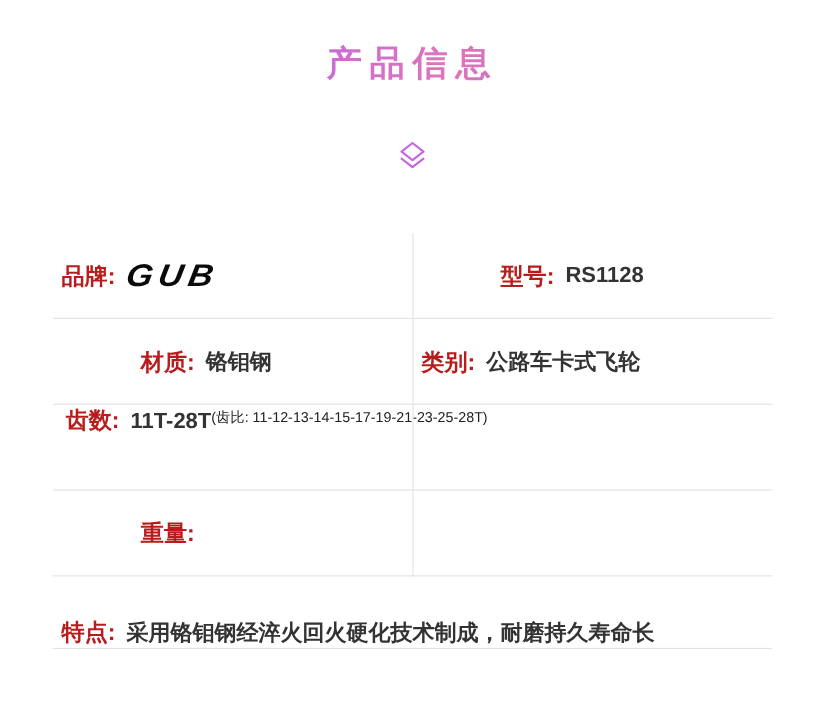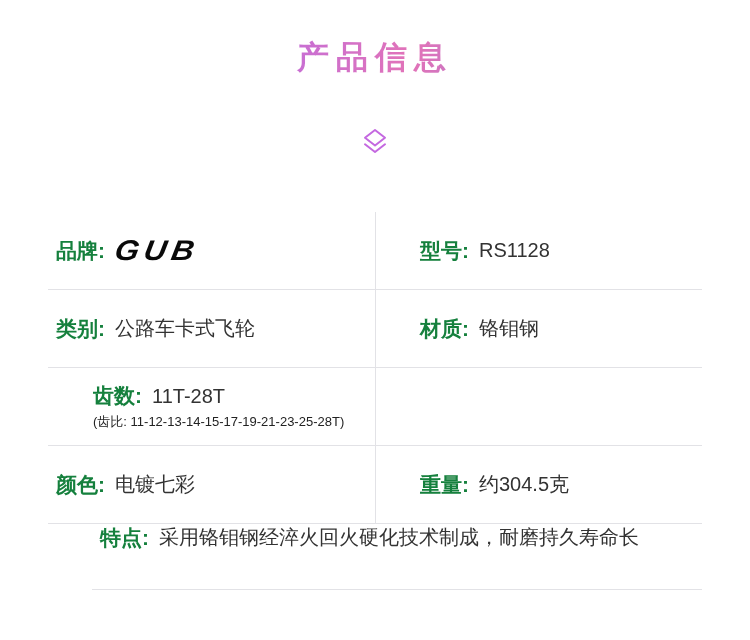--- a/index.html
+++ b/index.html
@@ -23,44 +23,43 @@
 
   .icon-wrap { text-align:center; margin-top:46px; height:32px; }
 
   
   .spec-table { margin:54px 48px 0 48px; }
   .spec-rows { position:relative; }
   .vline { position:absolute; left:50%; top:0; bottom:0; width:1px; background:#e2e2e6; }
   .spec-row { display:flex; height:78px; border-bottom:1px solid #e2e2e6; }
   .cell { width:50%; display:flex; align-items:center; }
   .cell.left  { padding-left:8px; }
-  .cell.right { padding-left:45px; }
-  .cell.multi { flex-direction:column; align-items:flex-start; justify-content:center; }
+  .cell.right { padding-left:80px; }
+  .cell.multi { flex-direction:row; align-items:flex-start; justify-content:center; }
   .cell.multi .line { display:flex; align-items:baseline; }
-  .label { color:#15803d; font-weight:700; font-size:21px; margin-right:10px; white-space:nowrap; }
-  .value { color:#333333; font-size:20px; white-space:nowrap; }
+  .label { color:#b91c1c; font-weight:700; font-size:21px; margin-right:10px; white-space:nowrap; }
+  .value { color:#333333; font-size:20px; white-space:nowrap;font-weight:bold; }
   .sub   { font-size:13px; color:#222222; margin-top:3px; white-space:nowrap; }
 
   .logo {
     display:inline-block;
     font-style:italic;
     font-weight:900;
     font-size:31px;
     letter-spacing:5px;
     color:#0a0a0a;
     transform:skewX(-10deg) scaleY(0.92);
     transform-origin:left center;
   }
 
   .feature-row {
-    display:flex; align-items:flex-start;
+    display:flex; align-items:flex-end;
     height:66px;
     border-bottom:1px solid #e2e2e6;
     padding-left:8px;
-    margin-left:44px;
   }
 </style>
 </head>
 <body>
 
 <div class="page">
 
   <div class="title">产品信息</div>
 
   <div class="icon-wrap">
@@ -79,48 +78,43 @@
           <span class="label">品牌:</span>
           <span class="logo">GUB</span>
         </div>
         <div class="cell right">
           <span class="label">型号:</span>
           <span class="value">RS1128</span>
         </div>
       </div>
 
       <div class="spec-row">
+        <div class="cell right">
+          <span class="label">材质:</span>
+          <span class="value">铬钼钢</span>
+        </div>
         <div class="cell left">
           <span class="label">类别:</span>
           <span class="value">公路车卡式飞轮</span>
-        </div>
-        <div class="cell right">
-          <span class="label">材质:</span>
-          <span class="value">铬钼钢</span>
         </div>
       </div>
 
       <div class="spec-row">
         <div class="cell right multi">
           <span class="line">
             <span class="label">齿数:</span>
             <span class="value">11T-28T</span>
           </span>
           <span class="sub">(齿比: 11-12-13-14-15-17-19-21-23-25-28T)</span>
         </div>
       </div>
 
       <div class="spec-row">
-        <div class="cell left">
-          <span class="label">颜色:</span>
-          <span class="value">电镀七彩</span>
-        </div>
         <div class="cell right">
           <span class="label">重量:</span>
-          <span class="value">约304.5克</span>
         </div>
       </div>
     </div>
 
     <div class="feature-row">
       <span class="label">特点:</span>
       <span class="value">采用铬钼钢经淬火回火硬化技术制成，耐磨持久寿命长</span>
     </div>
   </div>
 

